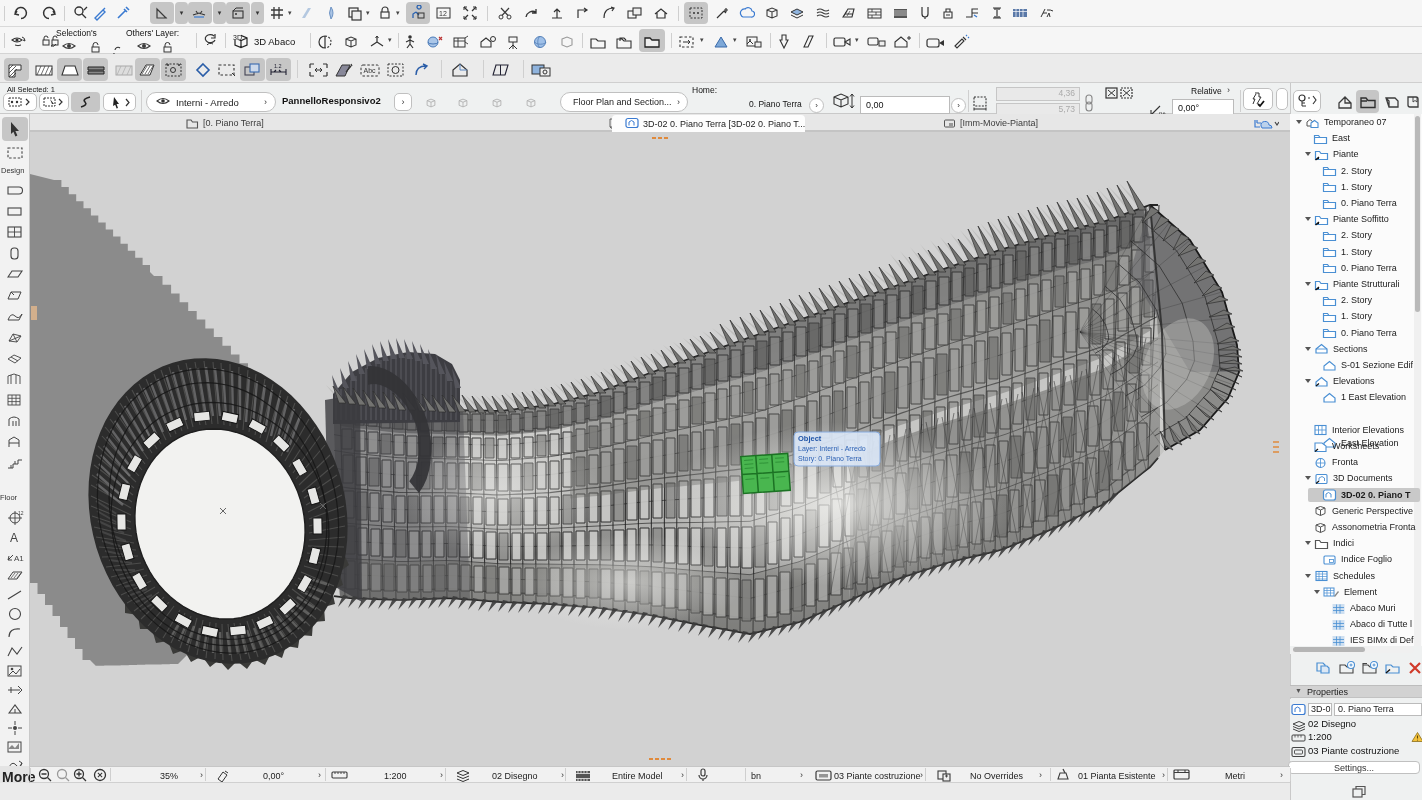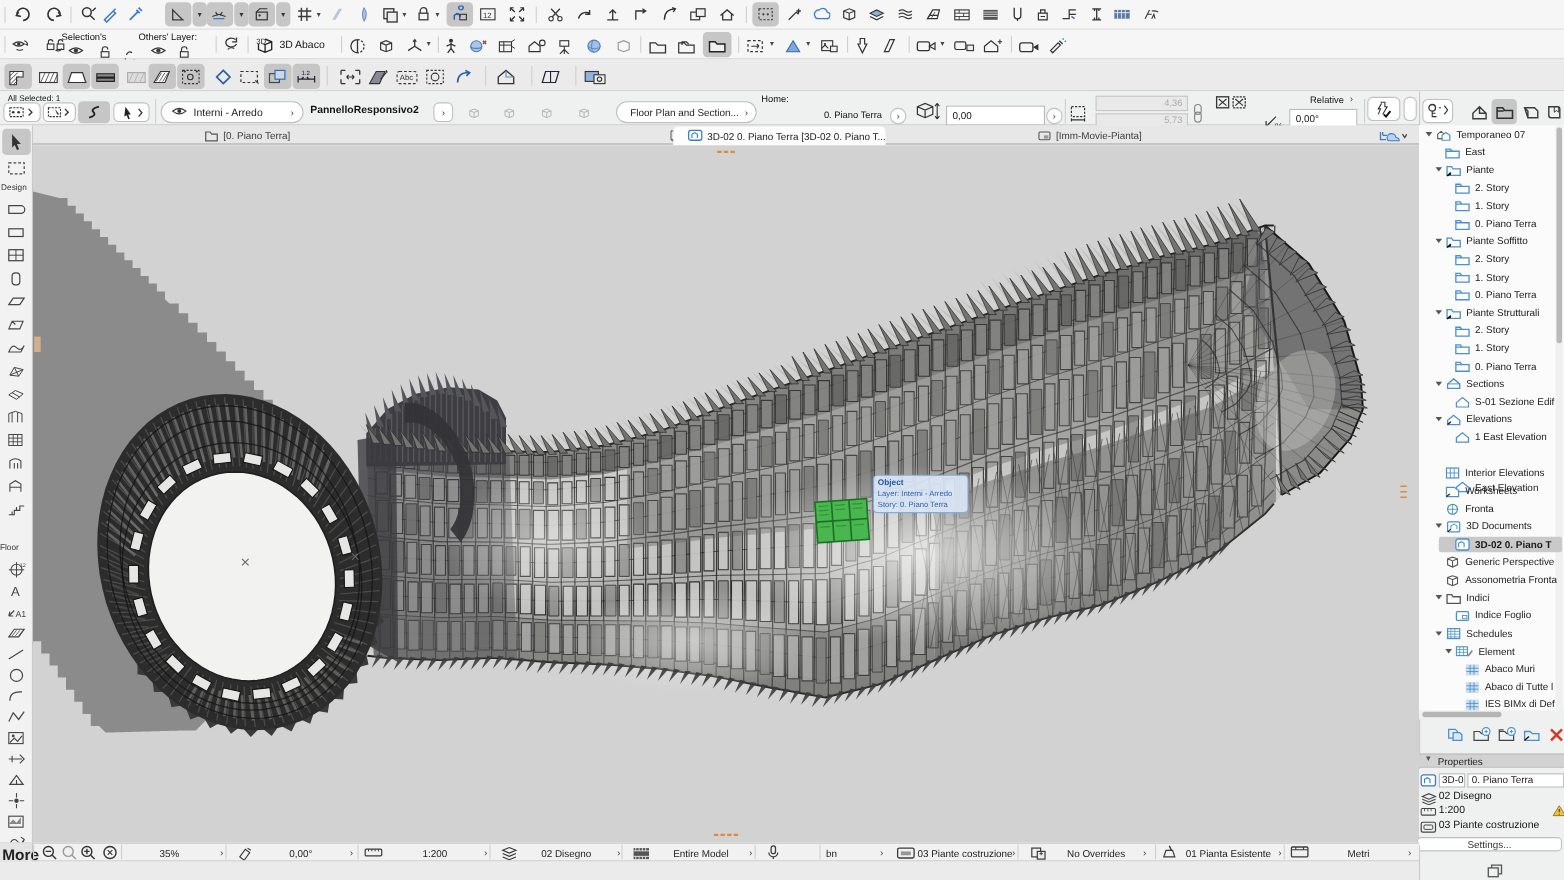--- a/index.html
+++ b/index.html
@@ -1472,21 +1472,21 @@
 <div class="sep" style="left:205px;top:768px;height:13px"></div>
 <div class="sep" style="left:325px;top:768px;height:13px"></div>
 <div class="sep" style="left:445px;top:768px;height:13px"></div>
 <div class="sep" style="left:565px;top:768px;height:13px"></div>
 <div class="sep" style="left:686px;top:768px;height:13px"></div>
 <div class="sep" style="left:745px;top:768px;height:13px"></div>
 <div class="sep" style="left:925px;top:768px;height:13px"></div>
 <div class="sep" style="left:1050px;top:768px;height:13px"></div>
 <div class="sep" style="left:1167px;top:768px;height:13px"></div>
 <div class="sep" style="left:1290px;top:768px;height:13px"></div>
-<div class="bb-t" style="left:145px">35%</div>
+<div class="bb-t" style="left:160px">35%</div>
 <div class="bb-c" style="left:200px">›</div>
 <div class="ic" style="left:215px;top:768px;width:16px;height:14px">
     <svg width="16" height="13" viewBox="0 0 16 13">
       <path d="M3,10 L8,3 l4,3 -5,7 Z M10,2 l3,2" fill="none" stroke="#333" stroke-width="1"></path>
     </svg>
   </div>
 <div class="bb-t" style="left:263px">0,00°</div>
 <div class="bb-c" style="left:318px">›</div>
 <div class="ic" style="left:331px;top:769px;width:18px;height:12px">
     <svg width="18" height="12" viewBox="0 0 18 12">

